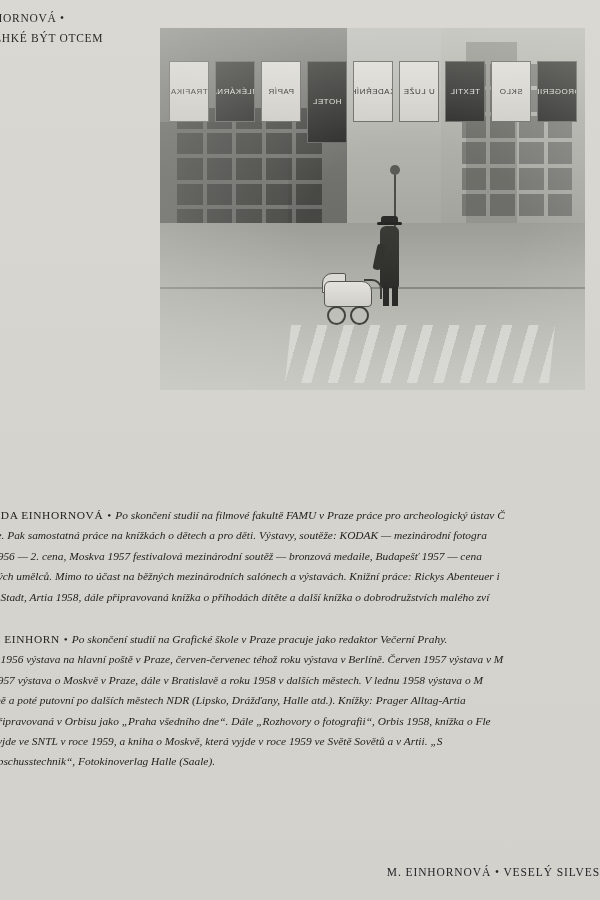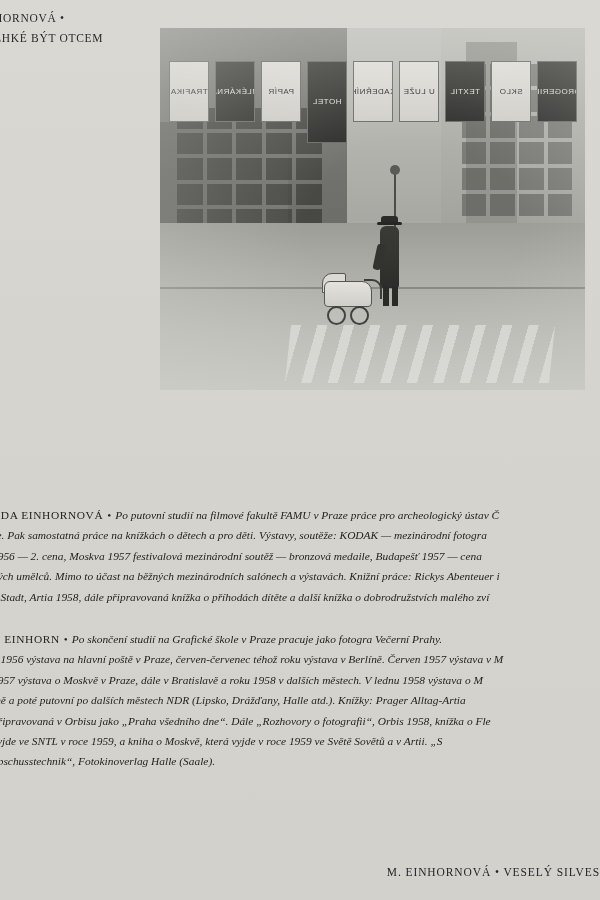--- a/index.html
+++ b/index.html
@@ -430,31 +430,31 @@
       </div>
 
       <div class="mist"></div>
     </div>
   </div>
 
   <div class="bodytext">
 
     <div class="para">
       <p>
-        <span class="name">ADA EINHORNOVÁ</span><span class="bullet">•</span><span>Po putovní studií na filmové fakultě FAMU v Praze práce pro archeologický ústav Č</span>
+        <span class="name">ADA EINHORNOVÁ</span><span class="bullet">•</span><span>Po skončení studií na filmové fakultě FAMU v Praze práce pro archeologický ústav Č</span>
       </p>
       <p><span>ze. Pak samostatná práce na knížkách o dětech a pro děti. Výstavy, soutěže: KODAK — mezinárodní fotogra</span></p>
       <p><span>1956 — 2. cena, Moskva 1957 festivalová mezinárodní soutěž — bronzová medaile, Budapešť 1957 — cena</span></p>
       <p><span>ných umělců. Mimo to účast na běžných mezinárodních salónech a výstavách. Knižní práce: Rickys Abenteuer i</span></p>
       <p><span>a Stadt, Artia 1958, dále připravovaná knížka o příhodách dítěte a další knížka o dobrodružstvích malého zví</span></p>
     </div>
 
     <div class="para">
       <p>
-        <span class="name">H EINHORN</span><span class="bullet">•</span><span>Po skončení studií na Grafické škole v Praze pracuje jako fotogra Večerní Prahy.</span>
+        <span class="name">H EINHORN</span><span class="bullet">•</span><span>Po skončení studií na Grafické škole v Praze pracuje jako redaktor Večerní Prahy.</span>
       </p>
       <p><span>u 1956 výstava na hlavní poště v Praze, červen-červenec téhož roku výstava v Berlíně. Červen 1957 výstava v M</span></p>
       <p><span>1957 výstava o Moskvě v Praze, dále v Bratislavě a roku 1958 v dalších městech. V lednu 1958 výstava o M</span></p>
       <p><span>ině a poté putovní po dalších městech NDR (Lipsko, Drážďany, Halle atd.). Knížky: Prager Alltag-Artia</span></p>
       <p><span>připravovaná v Orbisu jako „Praha všedního dne“. Dále „Rozhovory o fotografii“, Orbis 1958, knížka o Fle</span></p>
       <p><span>vyjde ve SNTL v roce 1959, a kniha o Moskvě, která vyjde v roce 1959 ve Světě  Sovětů a v Artii. „S</span></p>
       <p><span>opschusstechnik“, Fotokinoverlag Halle (Saale).</span></p>
     </div>
 
   </div>

